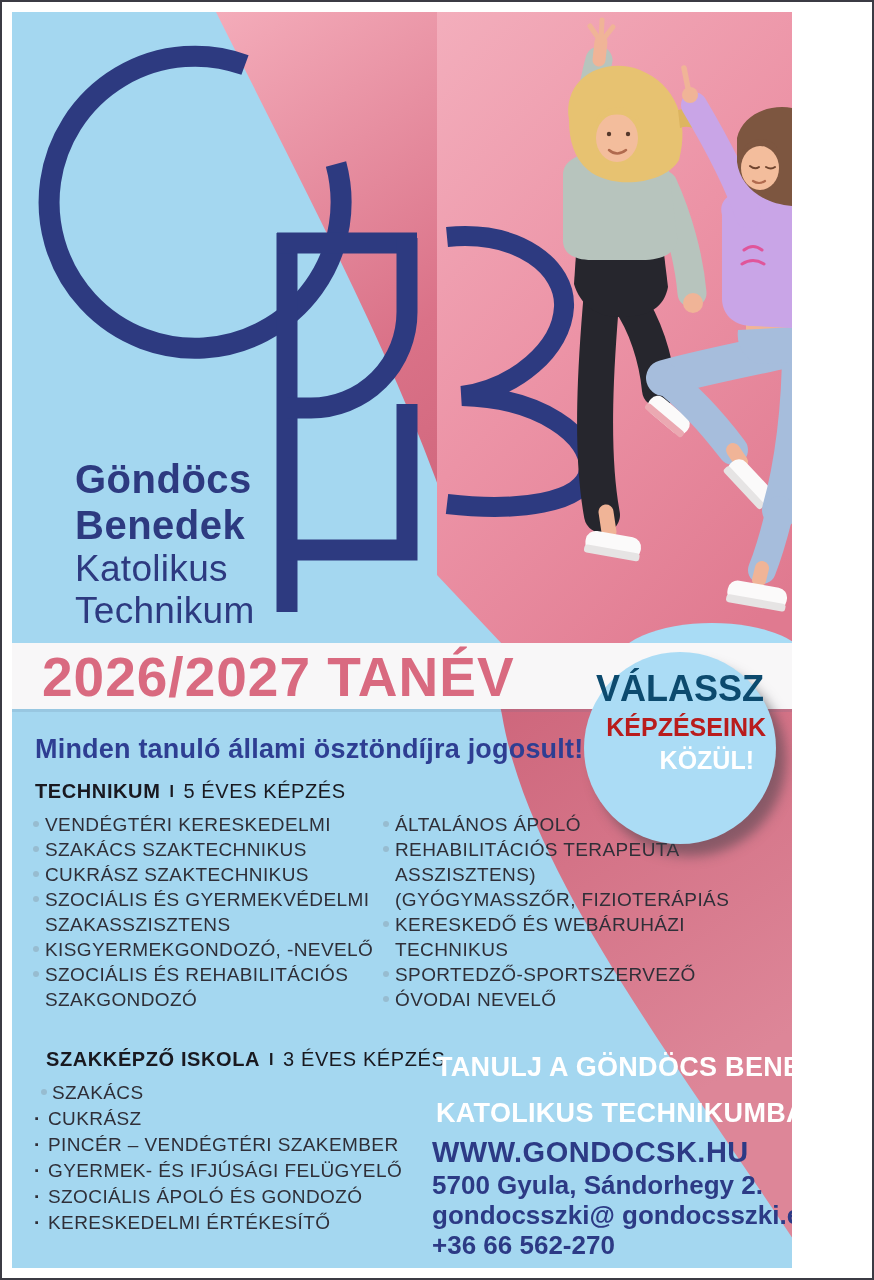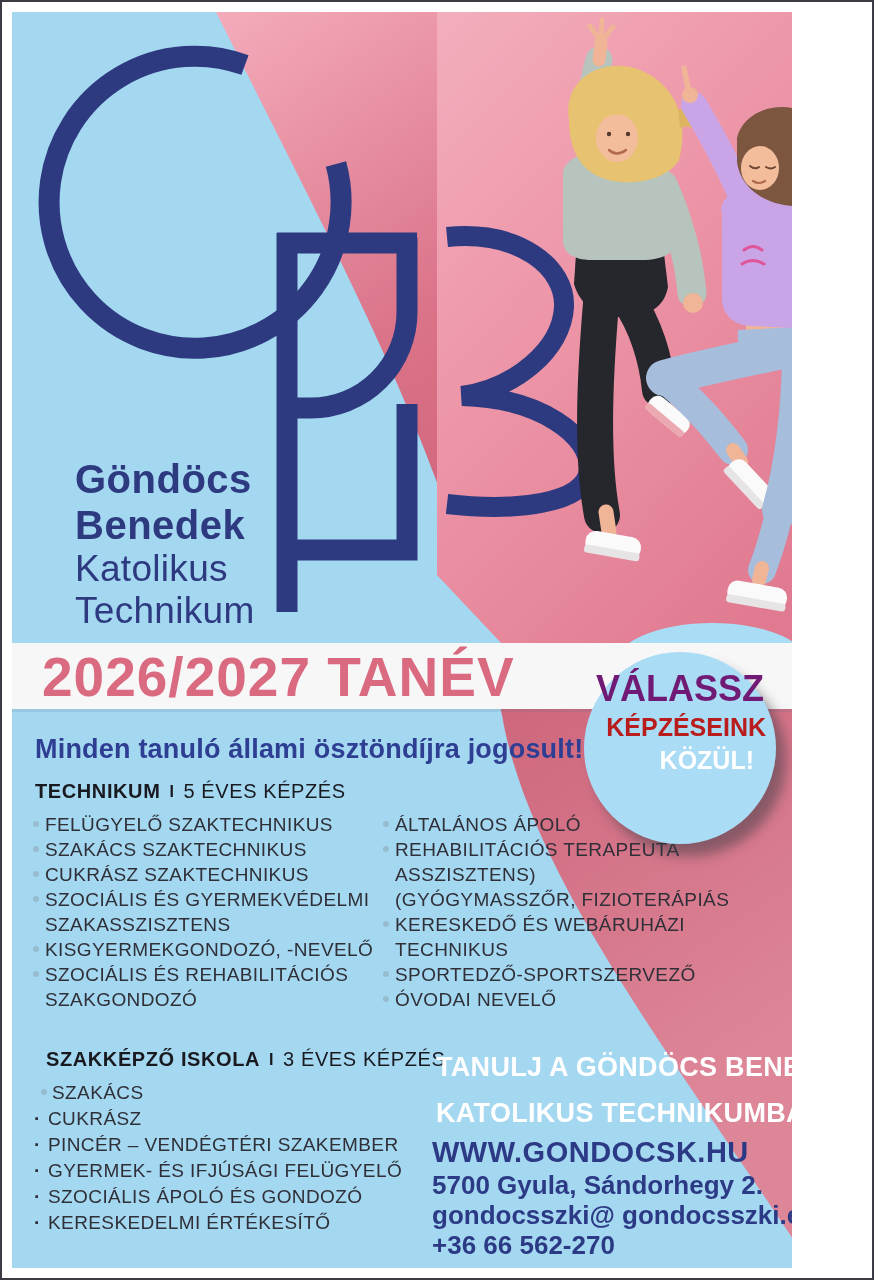--- a/index.html
+++ b/index.html
@@ -19,21 +19,21 @@
   .brand{left:63px;top:444px;color:#2d3a80;}
   .brand .heavy{font-weight:bold;font-size:40px;line-height:46px;letter-spacing:.5px;}
   .brand .light{font-weight:normal;font-size:37px;line-height:42px;letter-spacing:.3px;}
 
   
   .year{left:30px;top:638px;font-size:55px;line-height:54px;font-weight:800;color:#d96a80;letter-spacing:1px;white-space:nowrap;}
 
   
   .badge{left:572px;top:640px;width:192px;height:192px;border-radius:50%;
          background:#abdcf5;box-shadow:10px 12px 12px rgba(60,60,68,.5);z-index:5;}
-  .badge .v{margin-top:16px;text-align:center;font-size:36px;font-weight:800;color:#701a75;letter-spacing:0;}
+  .badge .v{margin-top:16px;text-align:center;font-size:36px;font-weight:800;color:#0c4a6e;letter-spacing:0;}
   .badge .k1{text-align:right;padding-right:10px;font-size:25px;font-weight:800;color:#b91c1c;margin-top:3px;letter-spacing:0;}
   .badge .k2{text-align:right;padding-right:22px;font-size:25px;font-weight:800;color:#ffffff;margin-top:4px;letter-spacing:0;}
 
   .note{left:23px;top:722px;font-size:27px;font-weight:bold;color:#2e3e92;letter-spacing:.2px;white-space:nowrap;}
 
   .sec-head{font-size:20px;color:#191920;letter-spacing:.6px;white-space:nowrap;}
   .sec-head .t{font-weight:bold;}
   .sec-head .sep{font-weight:bold;font-size:16px;padding:0 9px;vertical-align:1px;}
   .sec-head .dur{font-weight:normal;}
   .h-tech{left:23px;top:768px;}
@@ -174,21 +174,21 @@
       <div class="k2">KÖZÜL!</div>
     </div>
 
     <div class="abs note">Minden tanuló állami ösztöndíjra jogosult!</div>
 
     <div class="abs sec-head h-tech">
       <span class="t">TECHNIKUM</span><span class="sep">I</span><span class="dur">5 ÉVES KÉPZÉS</span>
     </div>
 
     <div class="abs list l-left">
-      <div class="ln"><span class="dot"></span><span>FELÜGYELŐ SZAKTECHNIKUS</span></div>
+      <div class="ln"><span class="dot"></span><span>VENDÉGTÉRI KERESKEDELMI</span></div>
       <div class="ln"><span class="dot"></span><span>SZAKÁCS SZAKTECHNIKUS</span></div>
       <div class="ln"><span class="dot"></span><span>CUKRÁSZ SZAKTECHNIKUS</span></div>
       <div class="ln"><span class="dot"></span><span>SZOCIÁLIS ÉS GYERMEKVÉDELMI</span></div>
       <div class="ln"><span>SZAKASSZISZTENS</span></div>
       <div class="ln"><span class="dot"></span><span>KISGYERMEKGONDOZÓ, -NEVELŐ</span></div>
       <div class="ln"><span class="dot"></span><span>SZOCIÁLIS ÉS REHABILITÁCIÓS</span></div>
       <div class="ln"><span>SZAKGONDOZÓ</span></div>
     </div>
 
     <div class="abs list l-right">

